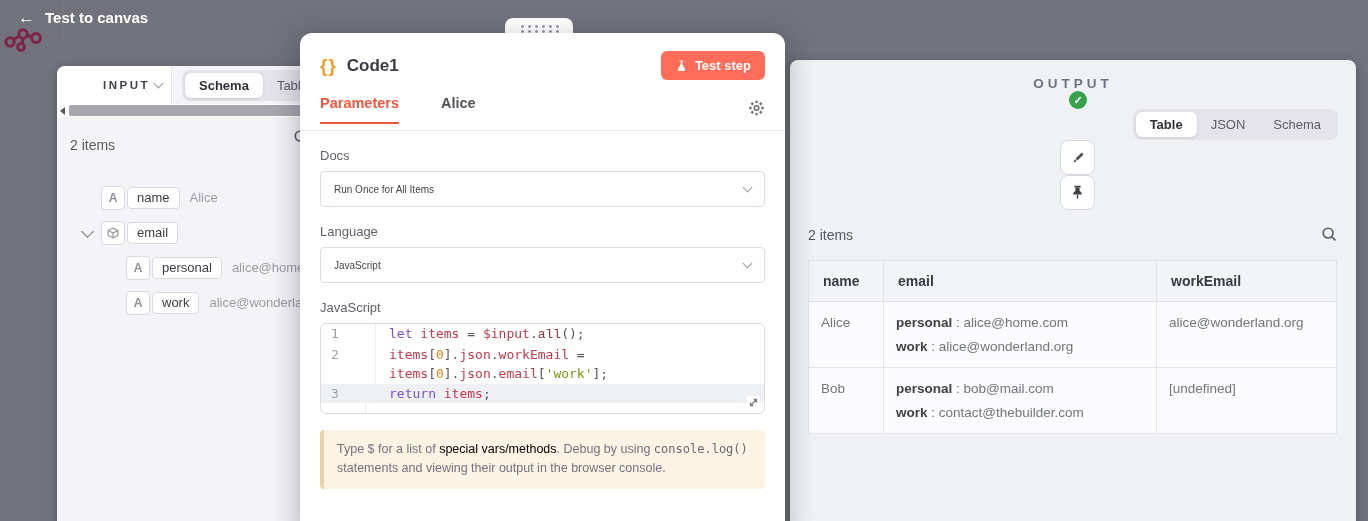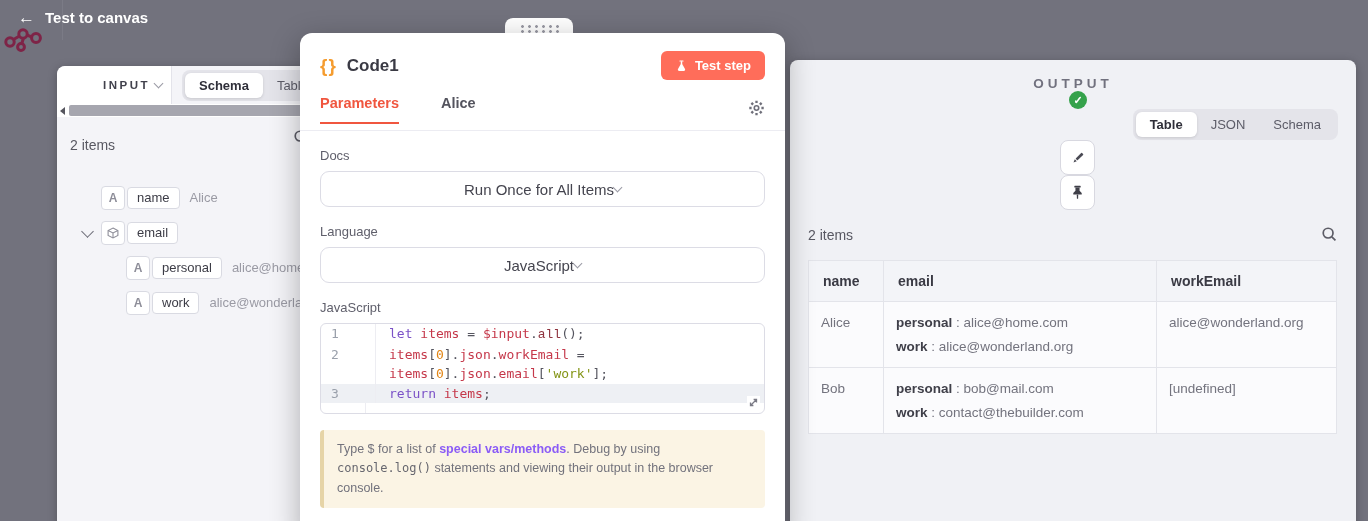--- a/index.html
+++ b/index.html
@@ -55,37 +55,37 @@
   .braces{color:#f59c2f;font-weight:bold;font-size:19px;letter-spacing:1px;}
   .m-title{margin-left:10px;font-size:17px;font-weight:bold;color:#3a3a44;}
   .testbtn{margin-left:auto;background:#ff6d5a;color:#fff;font-size:13px;font-weight:600;border:none;
     border-radius:6px;padding:7px 14px;display:flex;align-items:center;gap:7px;cursor:pointer;}
   .m-tabs{display:flex;align-items:flex-start;gap:42px;padding:0 20px;border-bottom:1px solid #ececf2;margin-top:15px;}
   .mtab{padding-bottom:11px;font-size:14.5px;font-weight:600;color:#54545e;cursor:pointer;}
   .mtab.active{color:#f0563f;border-bottom:2px solid #f0563f;margin-bottom:-1px;}
   .gear{margin-left:auto;padding-bottom:9px;cursor:pointer;}
   .m-body{padding:0 20px;}
   .flabel{font-size:13px;color:#5f5f6b;margin:17px 0 8px;}
-  .select{height:34px;border:1px solid #dcdce5;border-radius:9px;background:#fff;display:flex;
-    align-items:center;justify-content:center;padding:0 13px;font-size:15px;color:#45454f;cursor:pointer;}
+  .select{height:34px;border:1px solid #dcdce5;border-radius:4px;background:#fff;display:flex;
+    align-items:center;justify-content:space-between;padding:0 13px;font-size:10px;color:#45454f;cursor:pointer;}
   
   .editor{border:1px solid #dcdce5;border-radius:6px;overflow:hidden;position:relative;
     font-family:"DejaVu Sans Mono",monospace;font-size:13px;line-height:19.5px;background:#fff;}
   .crow{display:flex;}
   .crow.active{background:#eef0f4;}
   .gut{width:44px;flex-shrink:0;padding-left:10px;color:#9aa0ab;border-right:1px solid #ededf2;}
   .lcode{padding-left:13px;white-space:pre;}
   .edpad{height:10px;border-right:1px solid #ededf2;width:44px;}
   .tk-kw{color:#7b52c7;} .tk-vr{color:#c5384a;} .tk-nm{color:#e28413;}
   .tk-st{color:#839415;} .tk-pl{color:#55555f;} .tk-fn{color:#8f343f;font-family:Liberation Mono, monospace;}
   .expand{position:absolute;right:4px;bottom:4px;cursor:pointer;background:#fff;}
   
   .hint{margin-top:16px;background:#fbf4e4;border-left:4px solid #e6d4a7;border-radius:4px;
     padding:10px 13px;font-size:12.5px;color:#72727c;line-height:1.55;}
-  .hlink{color:#8b5cf6;font-weight:700;cursor:pointer;}
+  .hlink{color:#000000;font-weight:400;cursor:pointer;}
   .hcode{font-family:"DejaVu Sans Mono",monospace;font-size:12px;color:#67676f;margin-top:24px;}
   
   .op-header{display:flex;align-items:center;padding:16px 18px 0 18px;flex-direction:column;}
   .op-label{font-size:13.5px;font-weight:bold;letter-spacing:4px;color:#71717e;}
   .badge{width:18px;height:18px;border-radius:50%;background:#35a24b;color:#fff;font-size:11px;font-weight:bold;
     display:flex;align-items:center;justify-content:center;margin-left:10px;}
   .op-header .tabgroup{margin-left:auto;}
   .sqbtn{width:33px;height:33px;background:#fff;border:1px solid #d8d8e0;border-radius:8px;margin-left:9px;
     display:flex;align-items:center;justify-content:center;cursor:pointer;flex-shrink:0;}
   .op-sub{display:flex;align-items:center;padding:16px 18px 0 18px;}

